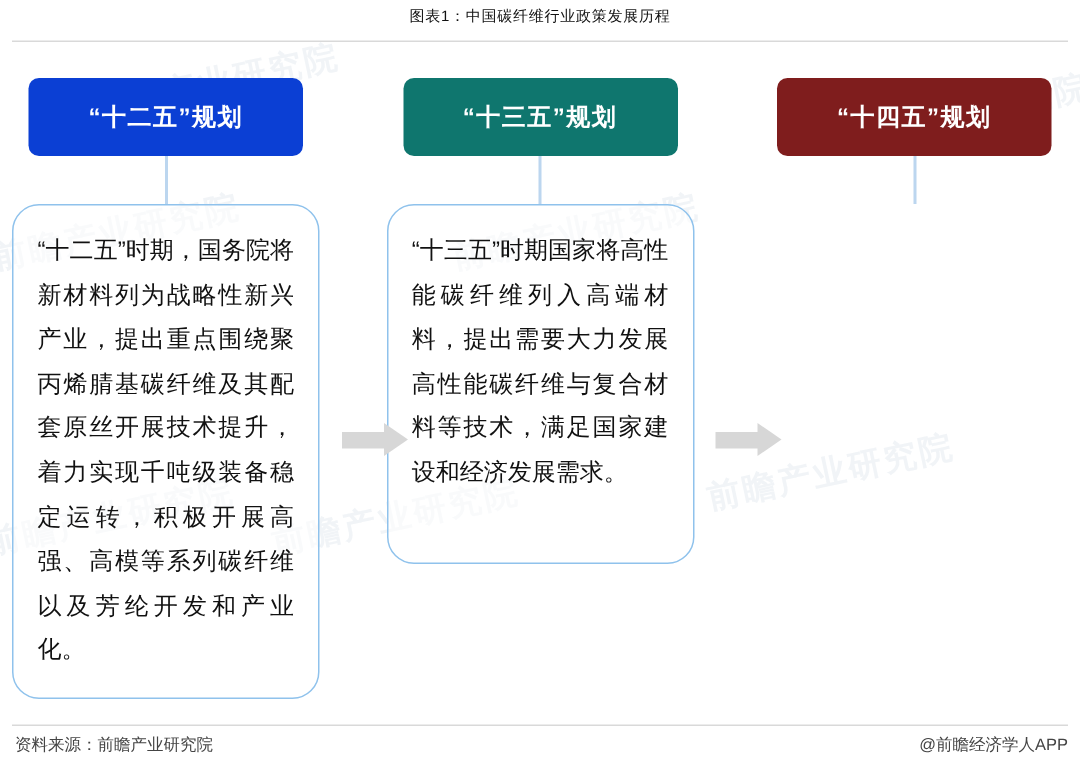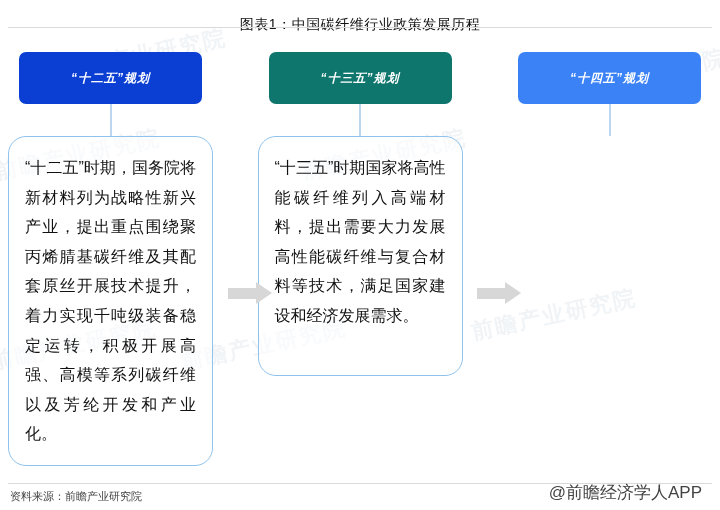--- a/index.html
+++ b/index.html
@@ -37,25 +37,25 @@
   .wm.w1 { left: -6px;  top: 140px; }
   .wm.w2 { left: 60px;  top: 40px; }
   .wm.w3 { left: 300px; top: 140px; }
   .wm.w4 { left: 470px; top: 300px; }
   .wm.w5 { left: 560px; top: 60px; }
   .wm.w6 { left: 180px; top: 330px; }
   .wm.w7 { left: -10px; top: 330px; }
 
   .title {
     position: absolute;
-    top: 16px;
+    top: 4px;
     left: 0;
     width: 720px;
     text-align: center;
-    font-size: 14px;
+    font-size: 10px;
     color: #111;
     font-weight: normal;
     letter-spacing: 0.5px;
   }
 
   .rule-top {
     position: absolute;
     top: 27px;
     left: 8px;
     width: 704px;
@@ -90,29 +90,28 @@
   }
 
   .phase-badge {
     width: 183px;
     height: 52px;
     border-radius: 7px;
     display: flex;
     align-items: center;
     justify-content: center;
     color: #ffffff;
-    font-size: 12px;
+    font-size: 16px;
     font-weight: bold;
     letter-spacing: 1px;
     box-sizing: border-box;
-    font-style: italic;
   }
   .badge-0 { background: #0b3fd4; }
   .badge-1 { background: #0f766e; }
-  .badge-2 { background: #3b82f6; }
+  .badge-2 { background: #7f1d1d; }
 
   .connector {
     width: 2px;
     flex: 0 0 auto;
     height: 32px;
     background: #bcd6ef;
   }
 
   .card {
     width: 205px;
@@ -159,23 +158,23 @@
 
   .footer-left {
     position: absolute;
     left: 10px;
     bottom: 6px;
     font-size: 11px;
     color: #444;
   }
   .footer-right {
     position: absolute;
-    right: 18px;
+    right: 8px;
     bottom: 6px;
-    font-size: 17px;
+    font-size: 11px;
     color: #444;
     margin-left: 38px;
   }
 </style>
 </head>
 <body>
 
 <div class="page">
 
   <div class="wm w1">前瞻产业研究院</div>

